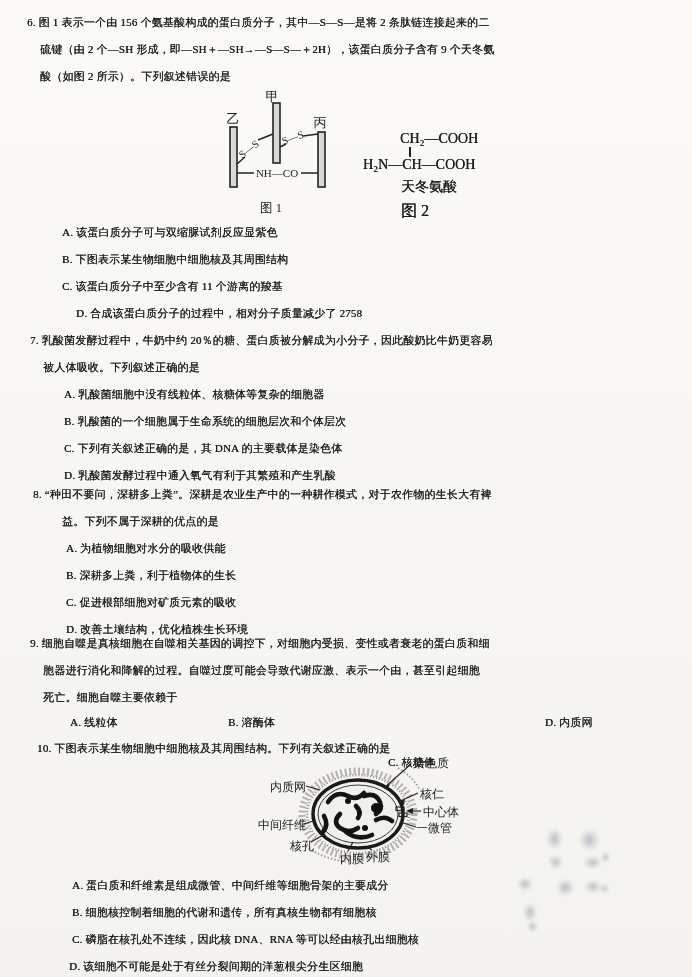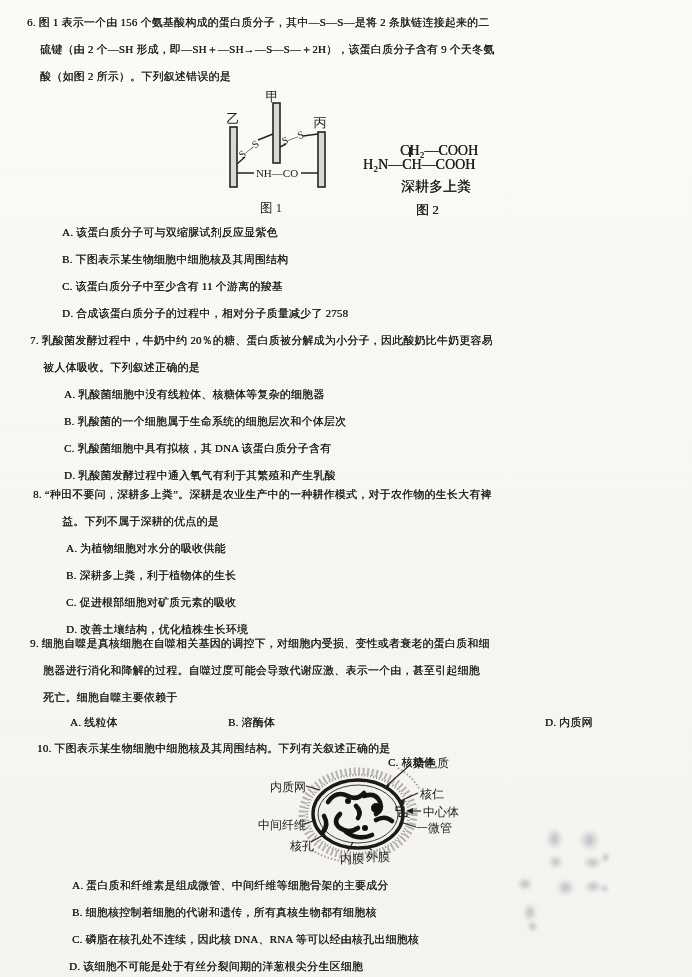--- a/index.html
+++ b/index.html
@@ -45,39 +45,39 @@
     <line x1="110" y1="52" x2="125" y2="50" stroke="#232323" stroke-width="1.4"></line>
 
     <line x1="44" y1="89" x2="61" y2="89" stroke="#232323" stroke-width="1.5"></line>
     <text x="84" y="93" font-size="11" text-anchor="middle">NH—CO</text>
     <line x1="108" y1="89" x2="125" y2="89" stroke="#232323" stroke-width="1.5"></line>
 
     <text x="78" y="128" font-size="12.5" text-anchor="middle">图 1</text>
   </svg>
 
   <div style="position:absolute;left:360px;top:128px;width:130px;height:95px">
-    <div class="fig2line" style="left:40px;top:15px">CH₂—COOH</div>
+    <div class="fig2line" style="left:40px;top:3px">CH₂—COOH</div>
     <div class="vbond" style="left:49px;top:19px;height:10px"></div>
     <div class="fig2line" style="left:3px;top:29px">H₂N—CH—COOH</div>
-    <div class="fig2line" style="left:41px;top:50px">深耕多上粪</div>
-    <div class="fig2line" style="left:56px;top:73px;font-size:13px">图 2</div>
+    <div class="fig2line" style="left:41px;top:50px">天冬氨酸</div>
+    <div class="fig2line" style="left:41px;top:73px;font-size:16px">图 2</div>
   </div>
 
   <div class="ln" style="left:62px;top:222px">A. 该蛋白质分子可与双缩脲试剂反应显紫色</div>
   <div class="ln" style="left:62px;top:249px">B. 下图表示某生物细胞中细胞核及其周围结构</div>
   <div class="ln" style="left:62px;top:276px">C. 该蛋白质分子中至少含有 11 个游离的羧基</div>
-  <div class="ln" style="left:62px;top:303px">D. 合成该蛋白质分子的过程中，相对分子质量减少了 2758</div>
+  <div class="ln" style="left:76px;top:303px">D. 合成该蛋白质分子的过程中，相对分子质量减少了 2758</div>
 </div>
 
 <div>
   <div class="ln" style="left:30px;top:330px">7. 乳酸菌发酵过程中，牛奶中约 20％的糖、蛋白质被分解成为小分子，因此酸奶比牛奶更容易</div>
   <div class="ln" style="left:43px;top:357px">被人体吸收。下列叙述正确的是</div>
   <div class="ln" style="left:64px;top:384px">A. 乳酸菌细胞中没有线粒体、核糖体等复杂的细胞器</div>
   <div class="ln" style="left:64px;top:411px">B. 乳酸菌的一个细胞属于生命系统的细胞层次和个体层次</div>
-  <div class="ln" style="left:64px;top:438px">C. 乳酸菌细胞中具有拟核，其 DNA 该蛋白质分子含有</div>
+  <div class="ln" style="left:64px;top:438px">C. 下列有关叙述正确的是，其 DNA 的主要载体是染色体</div>
   <div class="ln" style="left:64px;top:465px">D. 乳酸菌发酵过程中通入氧气有利于其繁殖和产生乳酸</div>
 </div>
 
 <div>
   <div class="ln" style="left:33px;top:484px">8. “种田不要问，深耕多上粪”。深耕是农业生产中的一种耕作模式，对于农作物的生长大有裨</div>
   <div class="ln" style="left:62px;top:511px">益。下列不属于深耕的优点的是</div>
   <div class="ln" style="left:66px;top:538px">A. 为植物细胞对水分的吸收供能</div>
   <div class="ln" style="left:66px;top:565px">B. 深耕多上粪，利于植物体的生长</div>
   <div class="ln" style="left:66px;top:592px">C. 促进根部细胞对矿质元素的吸收</div>
   <div class="ln" style="left:66px;top:619px">D. 改善土壤结构，优化植株生长环境</div>

